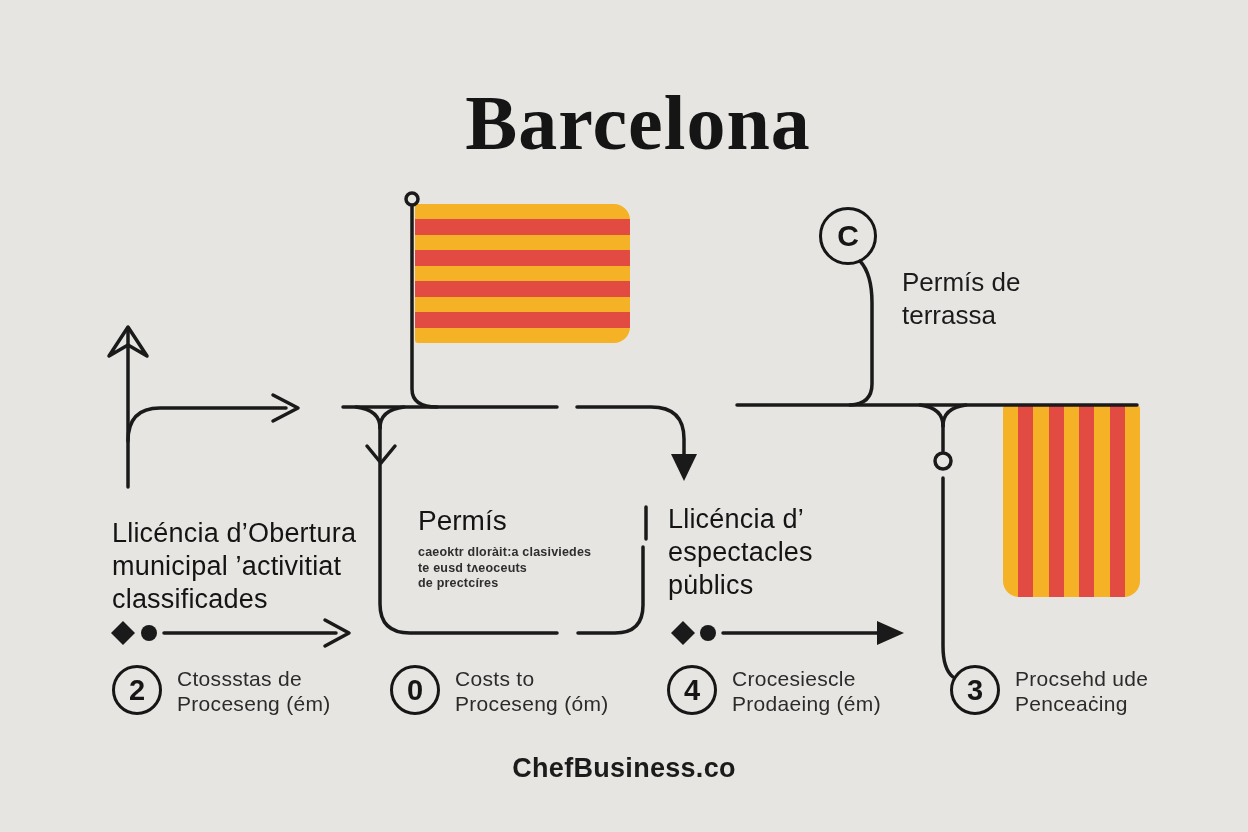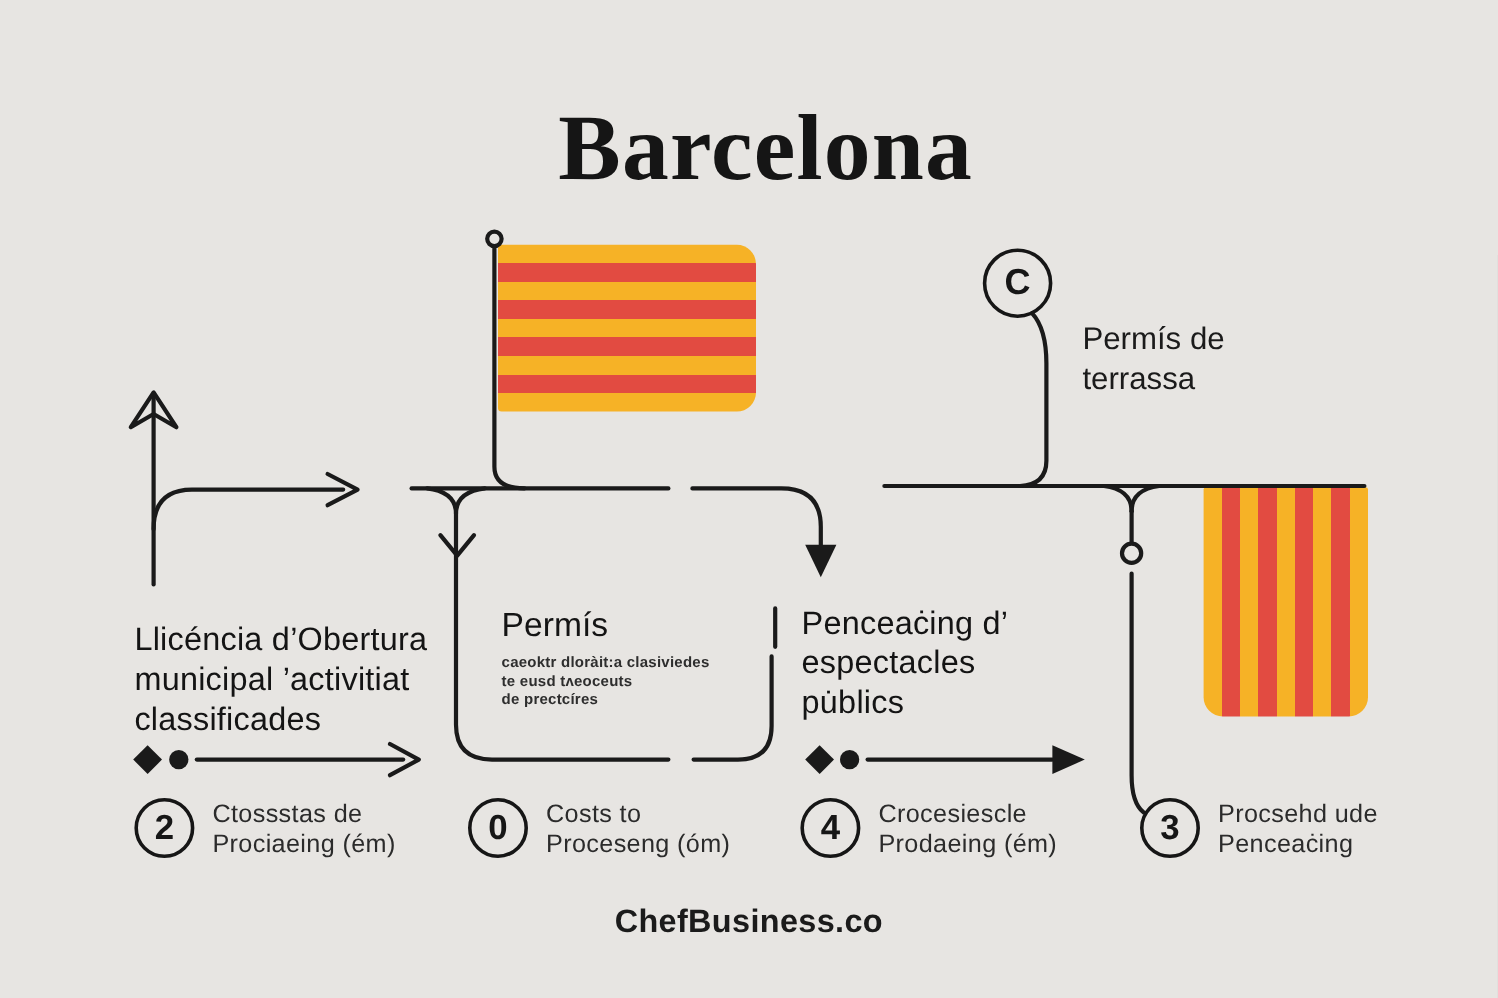--- a/index.html
+++ b/index.html
@@ -147,29 +147,29 @@
   <div class="abs" style="left:418px; top:505px;">
     <div id="block2-title">Permís</div>
     <div class="sub-lines" style="margin-top:8px;">
       <div>caeoktr dloràit:a clasiviedes</div>
       <div>te eusd tʌeoceuts</div>
       <div>de prectcíres</div>
     </div>
   </div>
 
   <div class="abs block" style="left:668px; top:503px;">
-    <div>Penceaċing d’</div>
+    <div>Llicéncia d’</div>
     <div>espectacles</div>
     <div>pu̇blics</div>
   </div>
 
   <div class="abs node-badge step-circle" style="left:112px; top:665px;">2</div>
   <div class="abs step-label" style="left:177px; top:666px;">
     <div>Ctossstas de</div>
-    <div>Prociaeing (ém)</div>
+    <div>Proceseng (ém)</div>
   </div>
 
   <div class="abs node-badge step-circle" style="left:390px; top:665px;">0</div>
   <div class="abs step-label" style="left:455px; top:666px;">
     <div>Costs to</div>
     <div>Proceseng (óm)</div>
   </div>
 
   <div class="abs node-badge step-circle" style="left:667px; top:665px;">4</div>
   <div class="abs step-label" style="left:732px; top:666px;">

